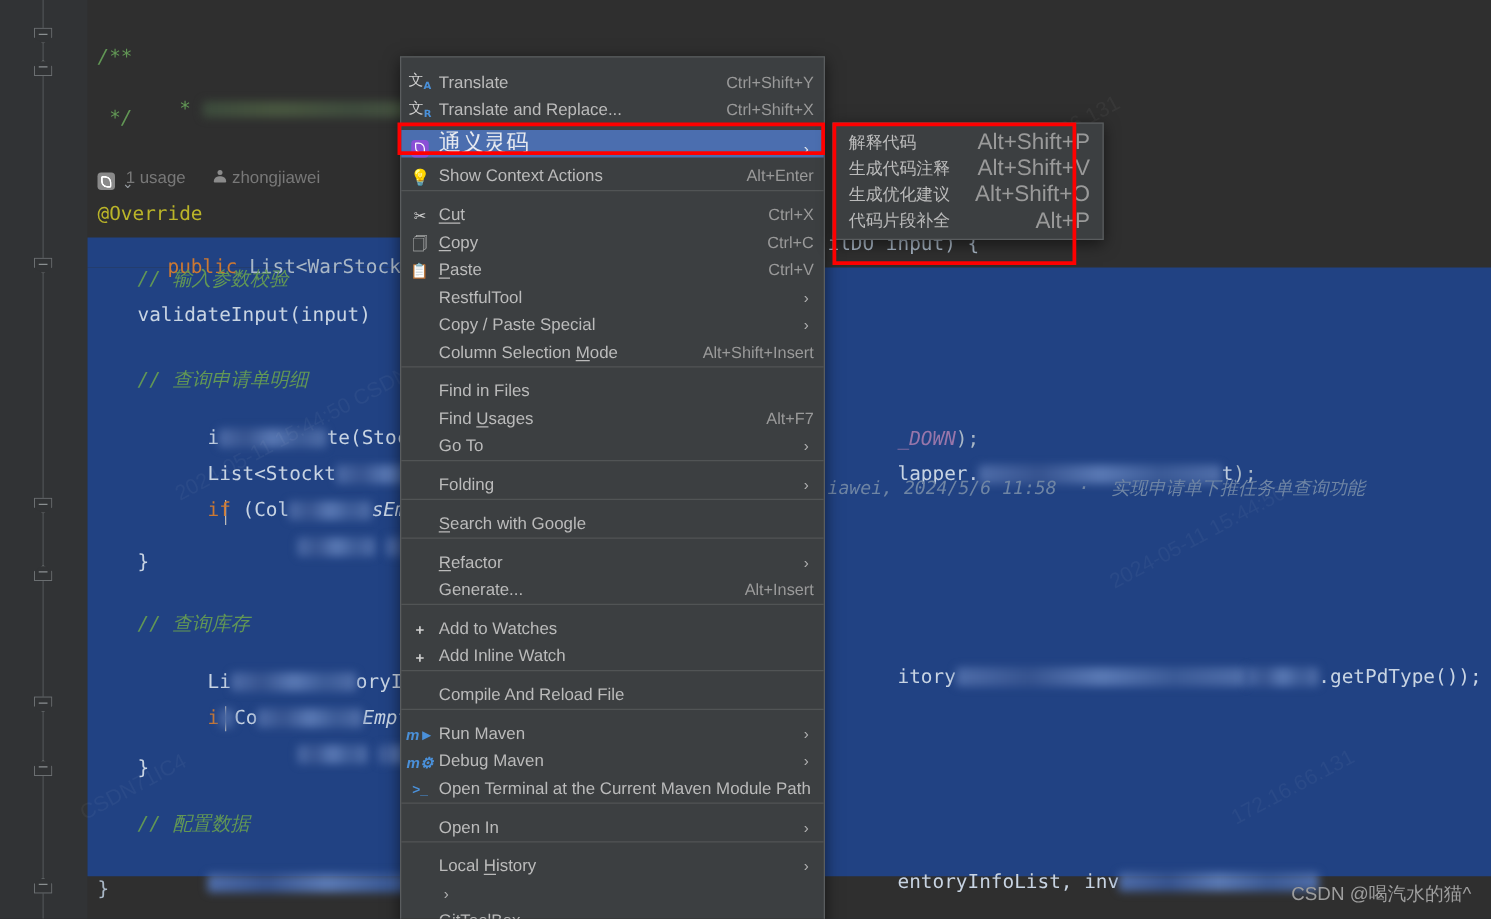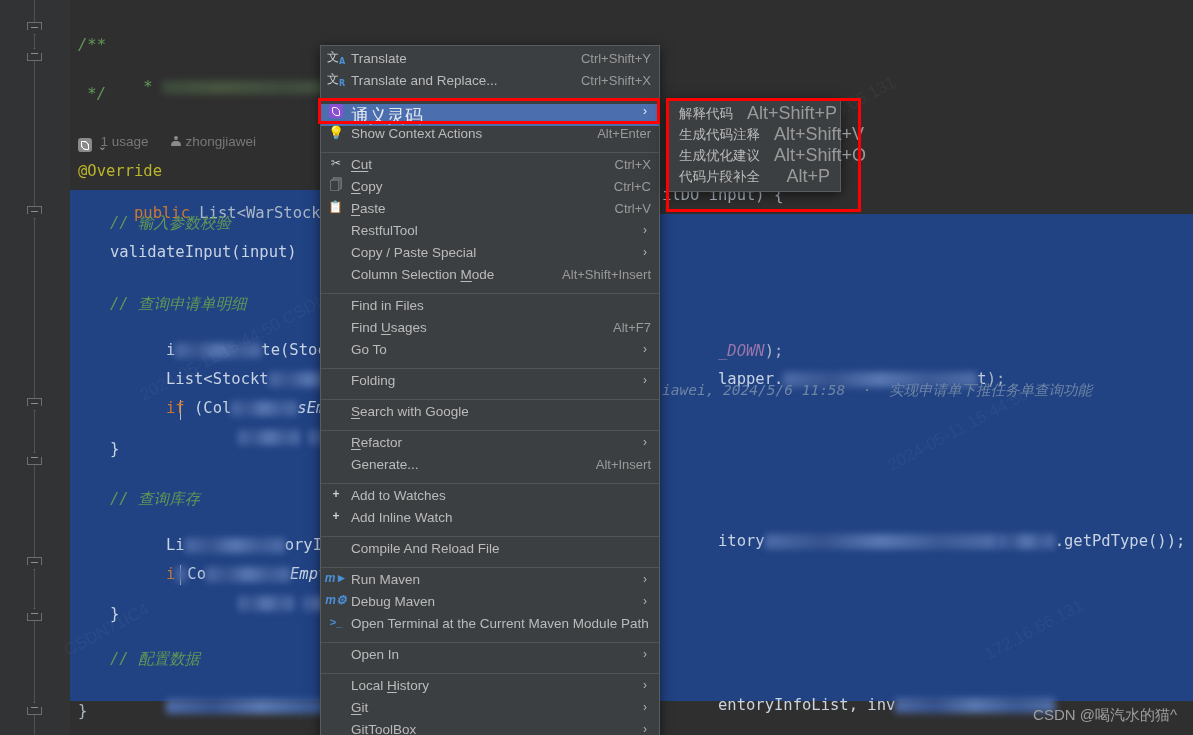--- a/index.html
+++ b/index.html
@@ -152,21 +152,21 @@
     padding: 5px 0 0 0;
     box-sizing: border-box;
     z-index: 20;
     font-size: 13.5px;
     color: #bbbbbb;
   }
   .mi {
     position: relative;
     height: 22px;
     display: flex;
-    align-items: flex-start;
+    align-items: flex-end;
     padding: 0 8px 0 0;
     cursor: default;
     white-space: nowrap;
   }
   .mi .ico {
     width: 30px;
     min-width: 30px;
     text-align: center;
     font-size: 12.5px;
     color: #9aa7b0;
@@ -212,21 +212,21 @@
     border: 3px solid #ff0000;
     box-sizing: border-box;
     z-index: 40;
     pointer-events: none;
   }
 
   
   #submenu {
     position: absolute;
     left: 666px; top: 98px;
-    width: 175px;
+    width: 217px;
     background: #3c3f41;
     border: 1px solid #5a5d5f;
     box-shadow: 0 3px 12px rgba(0,0,0,0.55);
     padding: 4px 0;
     box-sizing: border-box;
     z-index: 25;
   }
   .smi {
     height: 21px;
     display: flex;
@@ -555,21 +555,20 @@
       <span class="arrow">›</span>
     </div>
     <div class="sep"></div>
     <div class="mi">
       <span class="ico"></span>
       <span class="lbl">Local <span class="u">H</span>istory</span>
       <span class="arrow">›</span>
     </div>
     <div class="mi">
       <span class="ico"></span>
-      <span class="lbl"><span class="u">G</span>it</span>
       <span class="arrow">›</span>
     </div>
     <div class="mi">
       <span class="ico"></span>
       <span class="lbl">GitToolBox</span>
       <span class="arrow">›</span>
     </div>
   </div>
 <div id="red-box-main"></div>
 

